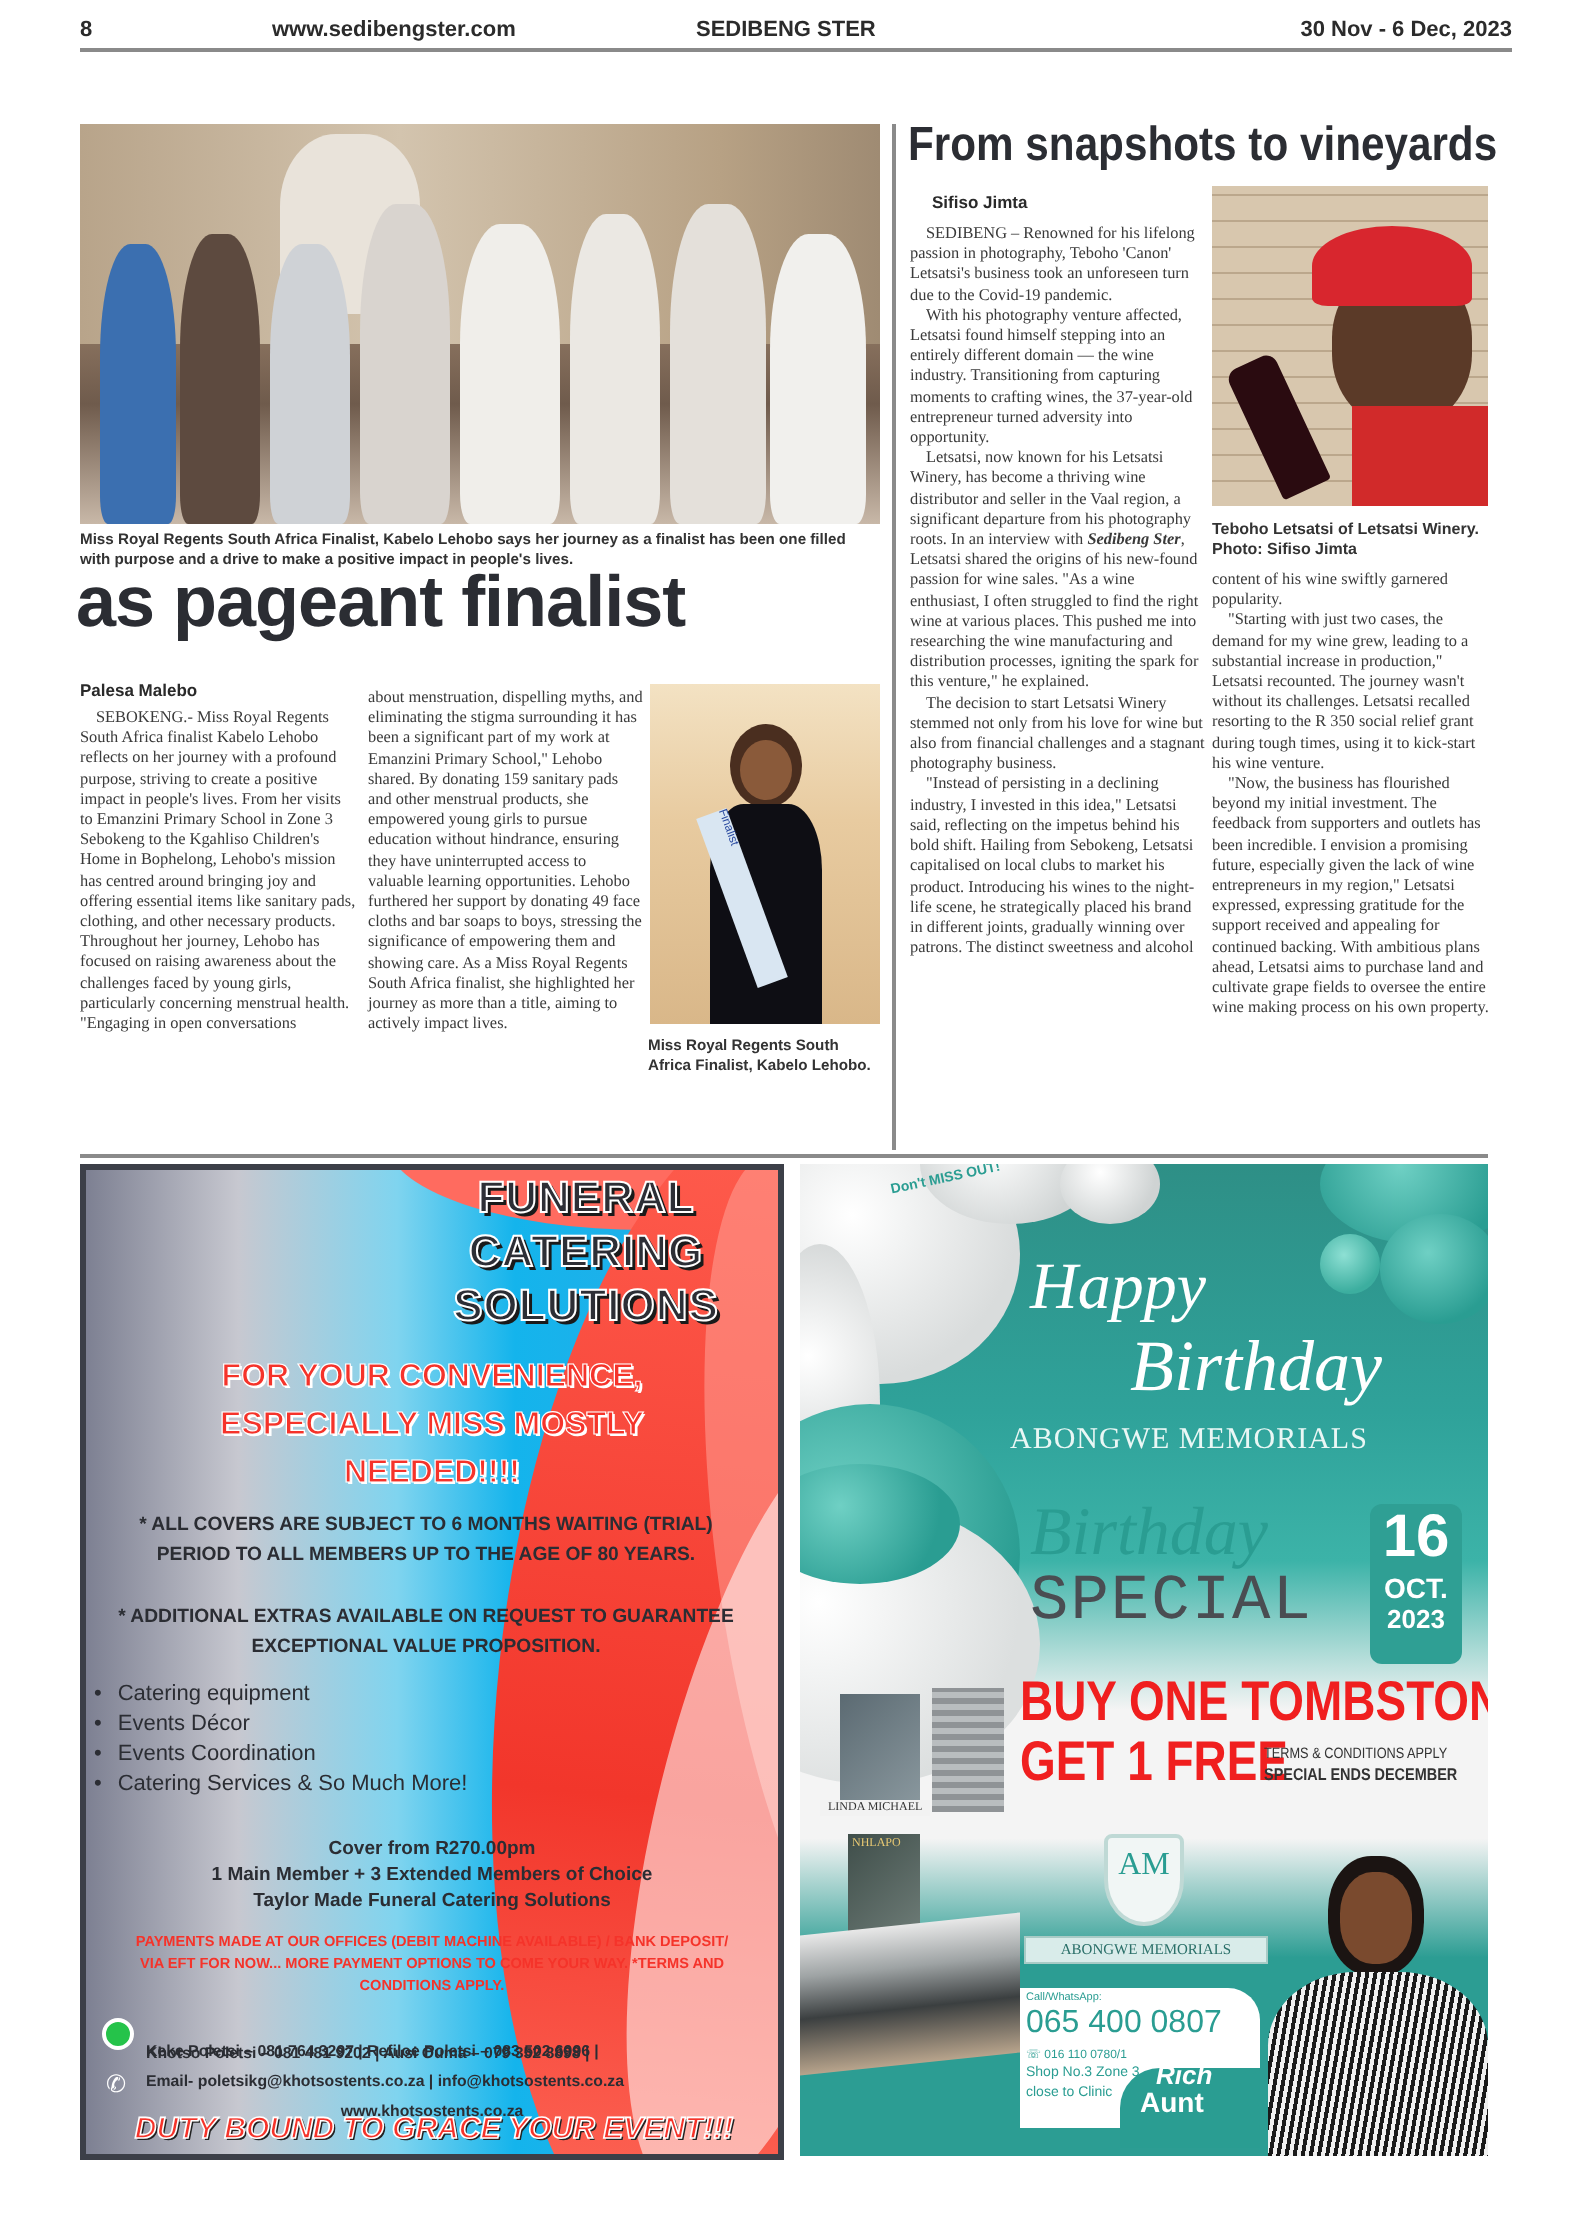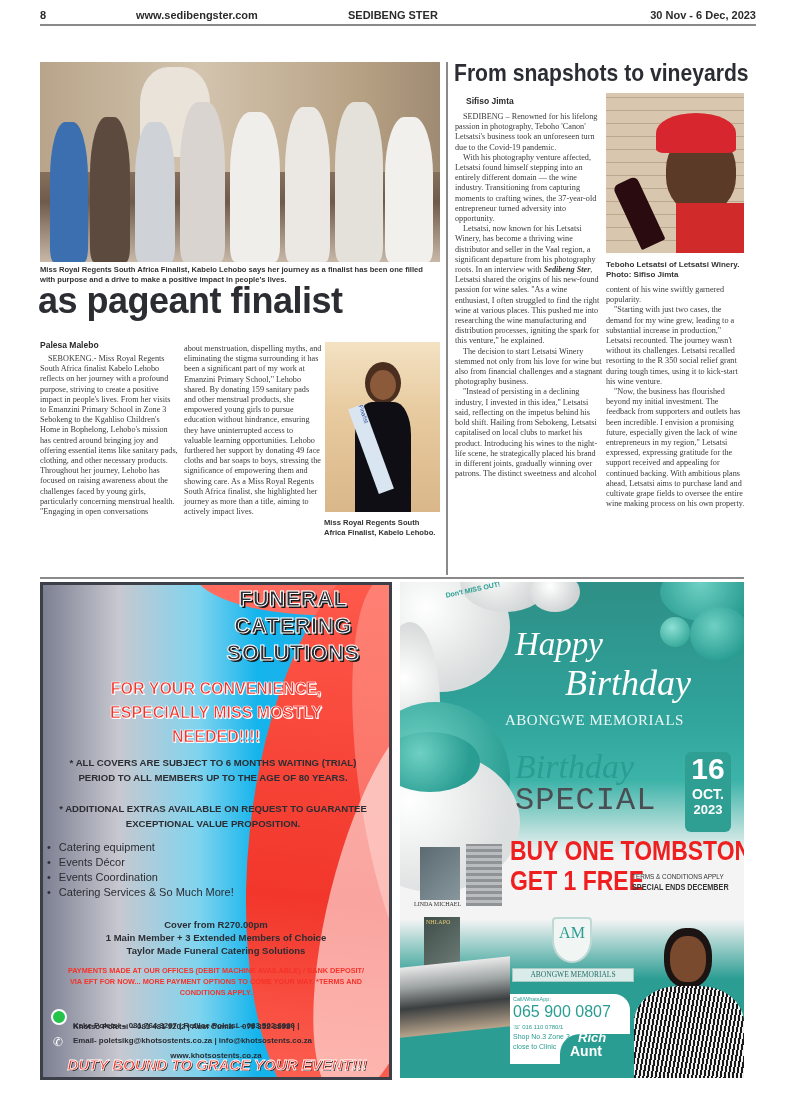--- a/index.html
+++ b/index.html
@@ -203,21 +203,21 @@
   <div style="position:absolute;left:66px;top:262px;width:36px;height:62px;background:repeating-linear-gradient(0deg,#8f9396 0 3px,#b9bdbf 3px 6px);"></div>
   <div style="position:absolute;left:10px;top:318px;padding:1px 4px;background:#f2f2f2;font-family:'Liberation Serif',serif;font-size:6px;color:#333;">LINDA MICHAEL</div>
   <div style="position:absolute;left:24px;top:335px;width:36px;height:50px;background:linear-gradient(135deg,#3f4e4a,#6d7b76);color:#e7c873;font-size:6px;font-family:'Liberation Serif',serif;padding:2px;">NHLAPO</div>
   <div style="position:absolute;left:0;top:380px;width:110px;height:70px;background:linear-gradient(180deg,#e8e8e8,#9ea3a4 30%,#3b3f40 60%,#b8a48c 100%);transform:skewY(-6deg);"></div>
 
   <div style="position:absolute;left:152px;top:335px;width:40px;height:46px;background:#f1f6f5;border-radius:4px 4px 50% 50%;border:2px solid #bfd9d5;text-align:center;font-family:'Liberation Serif',serif;color:#2a9d92;font-size:16px;line-height:20px;padding-top:4px;">AM</div>
   <div style="position:absolute;left:112px;top:386px;width:122px;height:14px;background:#d9ecea;border:1px solid #a8cbc6;font-family:'Liberation Serif',serif;font-size:7.5px;color:#2a6f68;text-align:center;line-height:12px;">ABONGWE MEMORIALS</div>
 
   <div style="position:absolute;left:110px;top:412px;width:120px;height:70px;background:#ffffff;border-radius:0 16px 0 0;"></div>
   <div style="position:absolute;left:113px;top:414px;font-family:'Liberation Sans',sans-serif;font-size:5.5px;color:#2a9d92;">Call/WhatsApp:</div>
-  <div style="position:absolute;left:113px;top:421px;font-family:'Liberation Sans',sans-serif;font-size:16px;color:#2a9d92;white-space:nowrap;">065 900 0807</div>
+  <div style="position:absolute;left:113px;top:421px;font-family:'Liberation Sans',sans-serif;font-size:16px;color:#2a9d92;white-space:nowrap;">065 400 0807</div>
   <div style="position:absolute;left:113px;top:441px;font-family:'Liberation Sans',sans-serif;font-size:6px;color:#2a9d92;">☏ 016 110 0780/1</div>
   <div style="position:absolute;left:113px;top:451px;font-family:'Liberation Sans',sans-serif;font-size:7px;color:#2a9d92;">Shop No.3 Zone 3</div>
   <div style="position:absolute;left:113px;top:461px;font-family:'Liberation Sans',sans-serif;font-size:7px;color:#2a9d92;">close to Clinic</div>
   <div style="position:absolute;left:160px;top:452px;width:70px;height:40px;background:#2a9d92;border-radius:20px 0 0 0;"></div>
   <div style="position:absolute;left:178px;top:448px;font-family:'Liberation Sans',sans-serif;font-weight:900;font-style:italic;font-size:13px;color:#fff;">Rich</div>
   <div style="position:absolute;left:170px;top:461px;font-family:'Liberation Sans',sans-serif;font-weight:900;font-size:14px;color:#fff;">Aunt</div>
 
   <div class="woman">
     <div style="position:absolute;left:30px;top:0;width:48px;height:60px;border-radius:45%;background:#1b1412;"></div>
     <div style="position:absolute;left:36px;top:8px;width:36px;height:46px;border-radius:45%;background:#7a4a2e;"></div>

